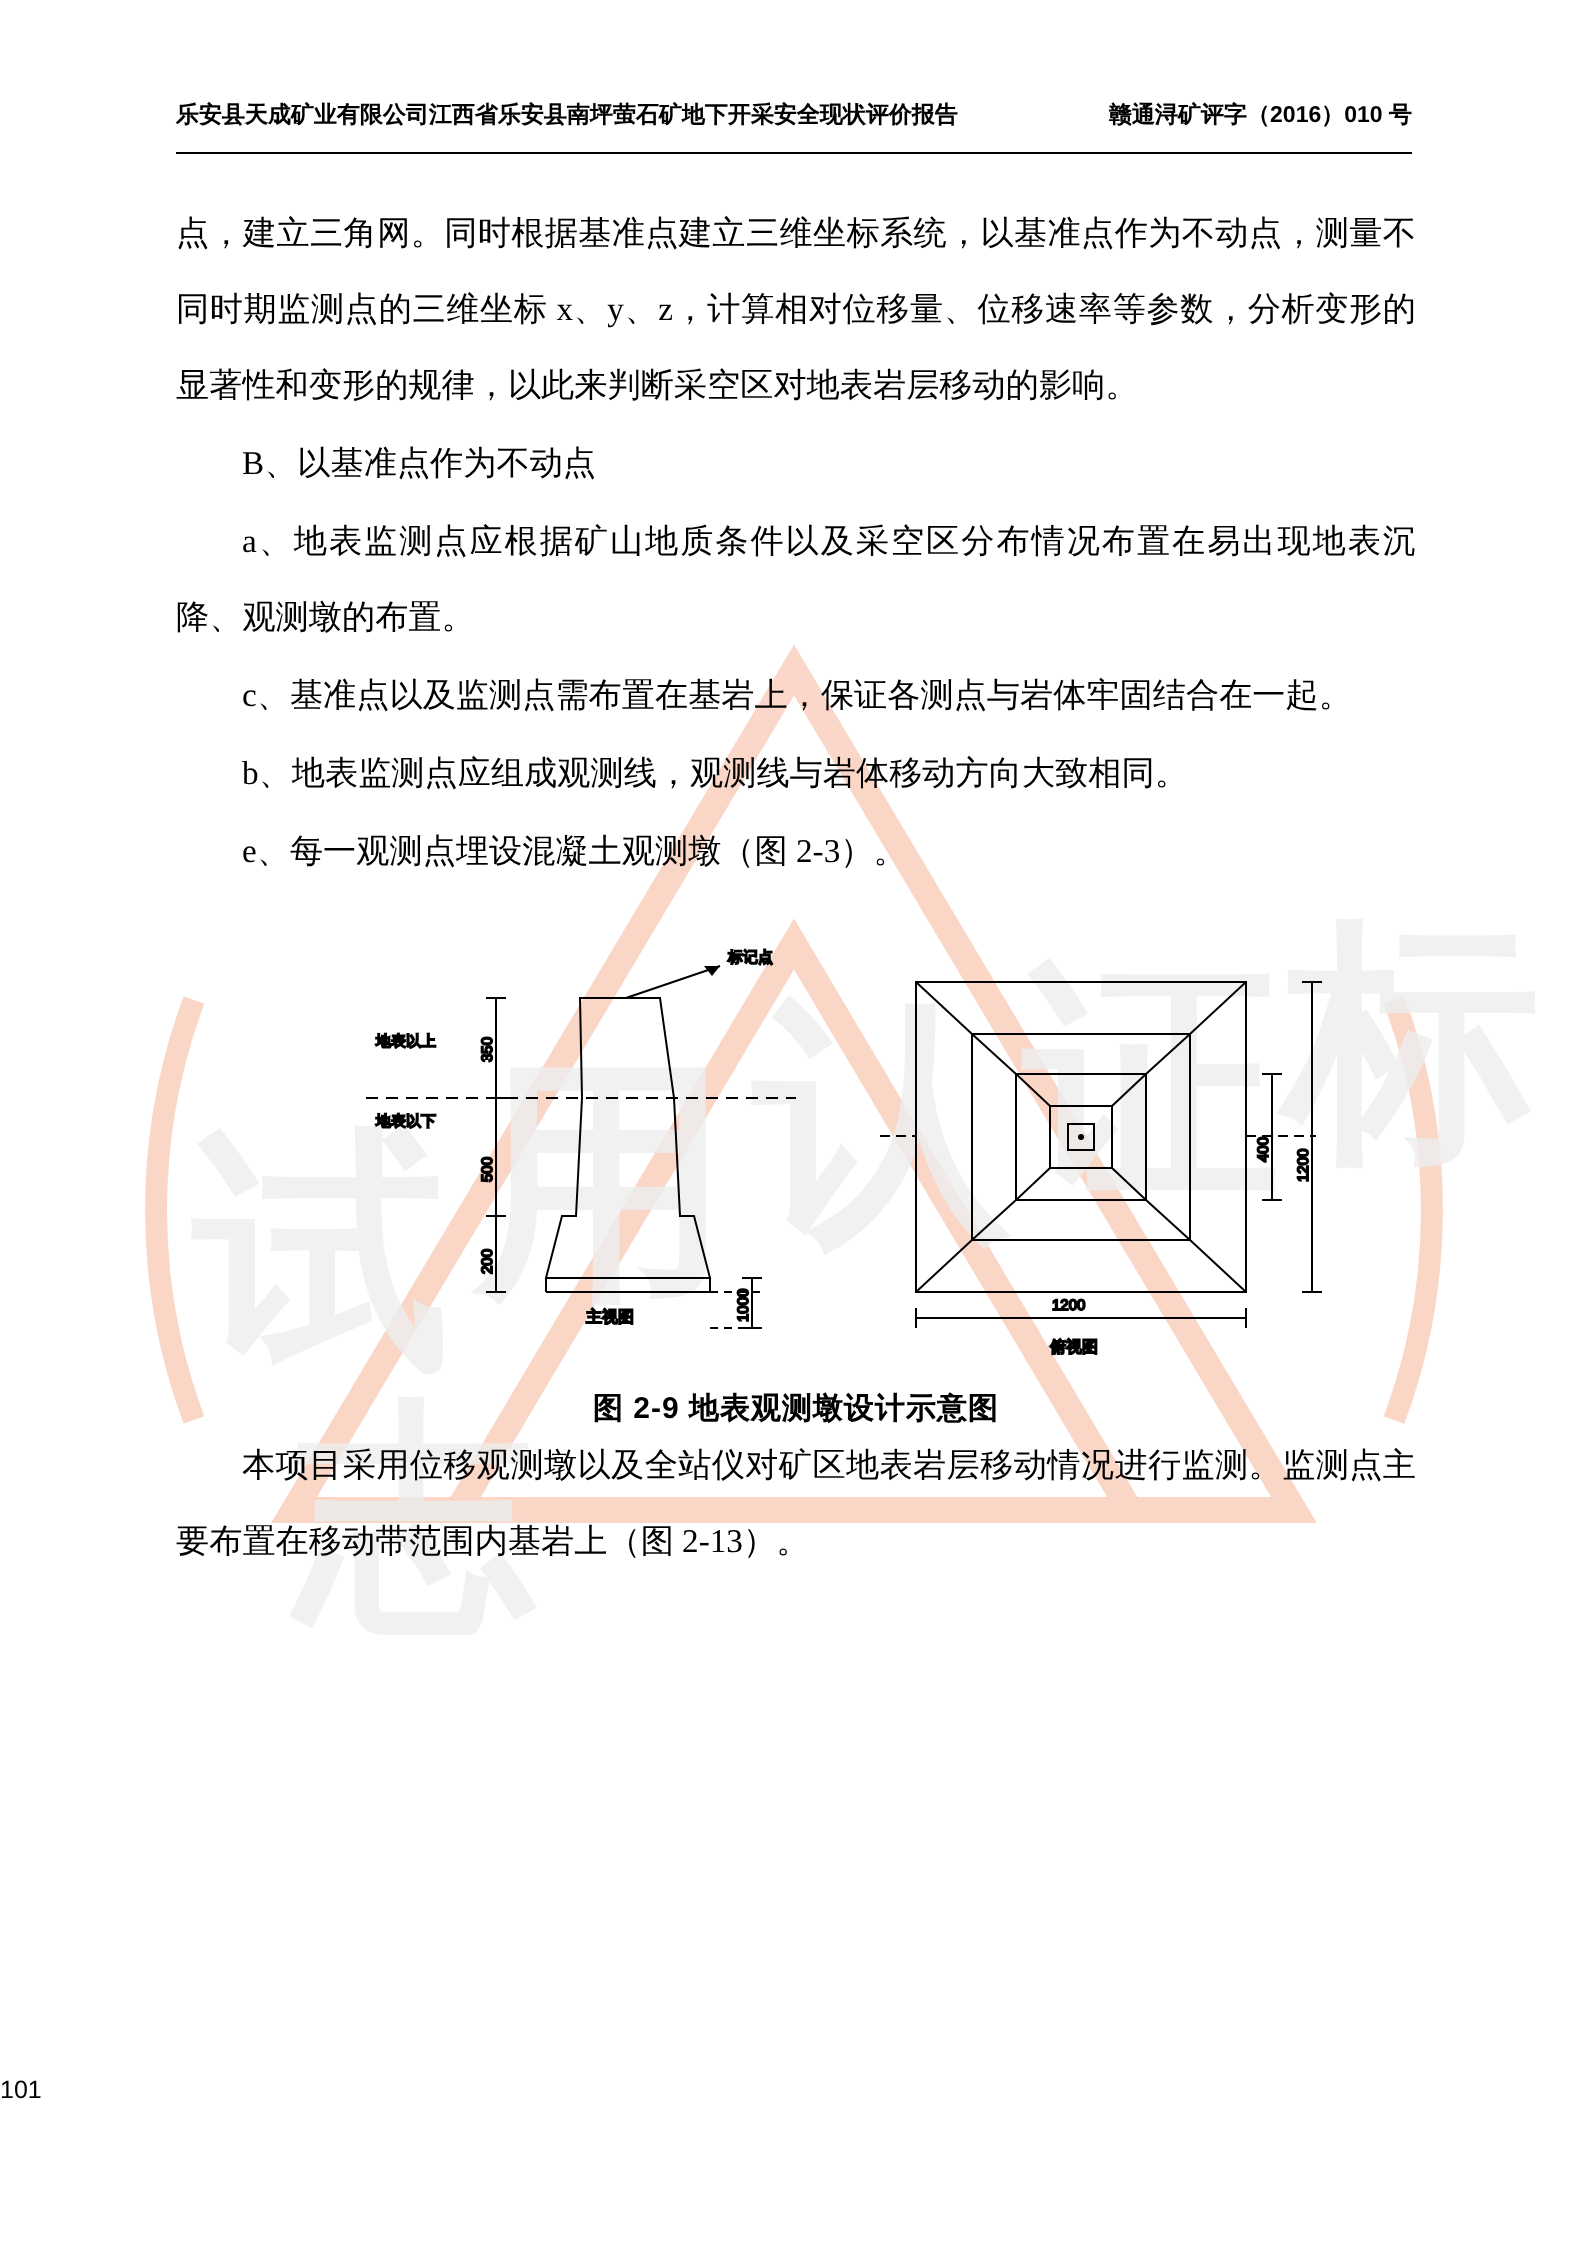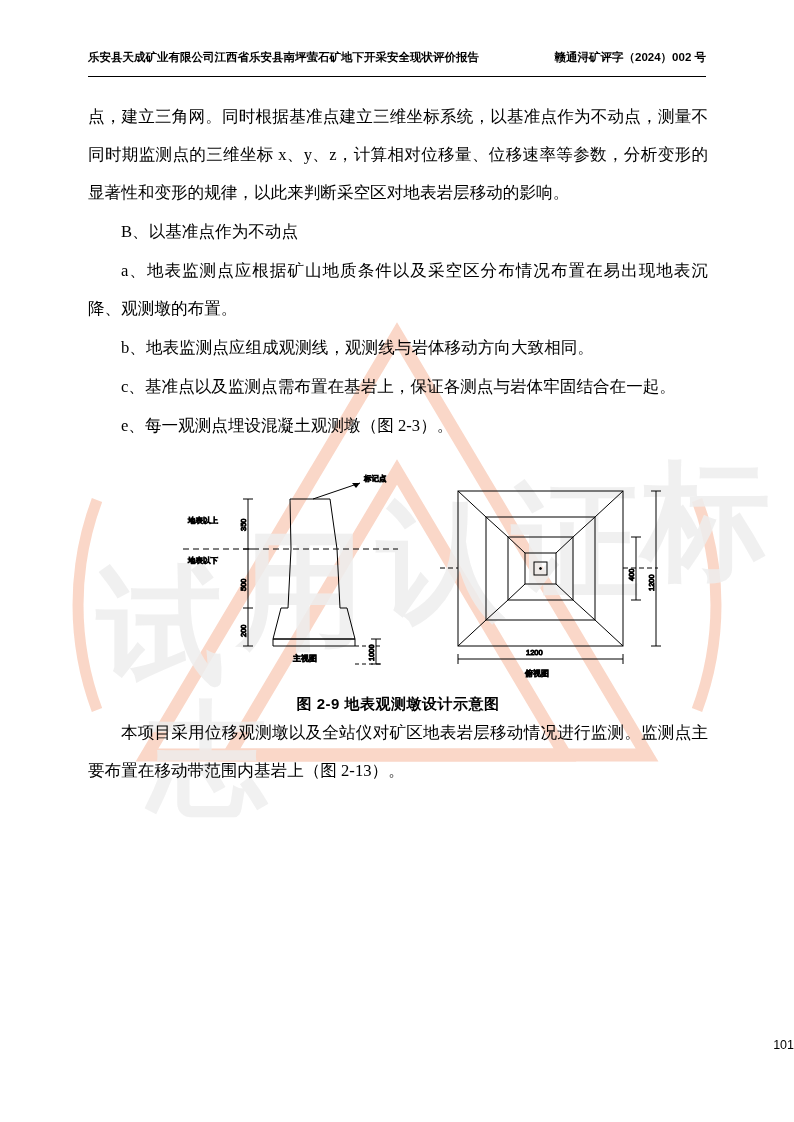--- a/index.html
+++ b/index.html
@@ -88,21 +88,21 @@
     letter-spacing: 0.5px;
   }
 
   .after-figure { margin-top: 12px; }
 
   .page-number {
     position: absolute;
     left: 0;
     top: 1038px;
     width: 794px;
-    text-align: right;
+    text-align: left;
     font-size: 12.5px;
     font-family: "Liberation Sans", sans-serif;
   }
 
   svg text {
     font-family: "Liberation Sans", sans-serif;
   }
 </style>
 </head>
 <body>
@@ -132,31 +132,31 @@
         <text x="-250" y="240">志</text>
       </g>
     </g>
   </svg>
 </div>
 
 <div class="page">
 
   <div class="header">
     <span>乐安县天成矿业有限公司江西省乐安县南坪萤石矿地下开采安全现状评价报告</span>
-    <span>赣通浔矿评字（2024）002 号</span>
+    <span>赣通浔矿评字（2016）010 号</span>
   </div>
   <div class="header-rule"></div>
 
   <div class="content">
 
     <p class="body">点，建立三角网。同时根据基准点建立三维坐标系统，以基准点作为不动点，测量不同时期监测点的三维坐标 x、y、z，计算相对位移量、位移速率等参数，分析变形的显著性和变形的规律，以此来判断采空区对地表岩层移动的影响。</p>
     <p class="body indent">B、以基准点作为不动点</p>
     <p class="body indent">a、地表监测点应根据矿山地质条件以及采空区分布情况布置在易出现地表沉降、观测墩的布置。</p>
+    <p class="body indent">c、基准点以及监测点需布置在基岩上，保证各测点与岩体牢固结合在一起。</p>
     <p class="body indent">b、地表监测点应组成观测线，观测线与岩体移动方向大致相同。</p>
-    <p class="body indent">c、基准点以及监测点需布置在基岩上，保证各测点与岩体牢固结合在一起。</p>
     <p class="body indent">e、每一观测点埋设混凝土观测墩（图 2-3）。</p>
 
     <div class="figure-wrap">
       <svg width="620" height="230" viewBox="0 0 620 230" xmlns="http://www.w3.org/2000/svg">
         <g stroke="#000" fill="none" stroke-width="1">
 
           <line x1="95" y1="88" x2="310" y2="88" stroke-dasharray="6 4"></line>
 
           <path d="M 205 38 L 245 38 L 252 88 L 255 147 L 262 147 L 270 178 L 188 178 L 196 147 L 203 147 L 206 88 Z" transform="translate(-3,0)"></path>
 

